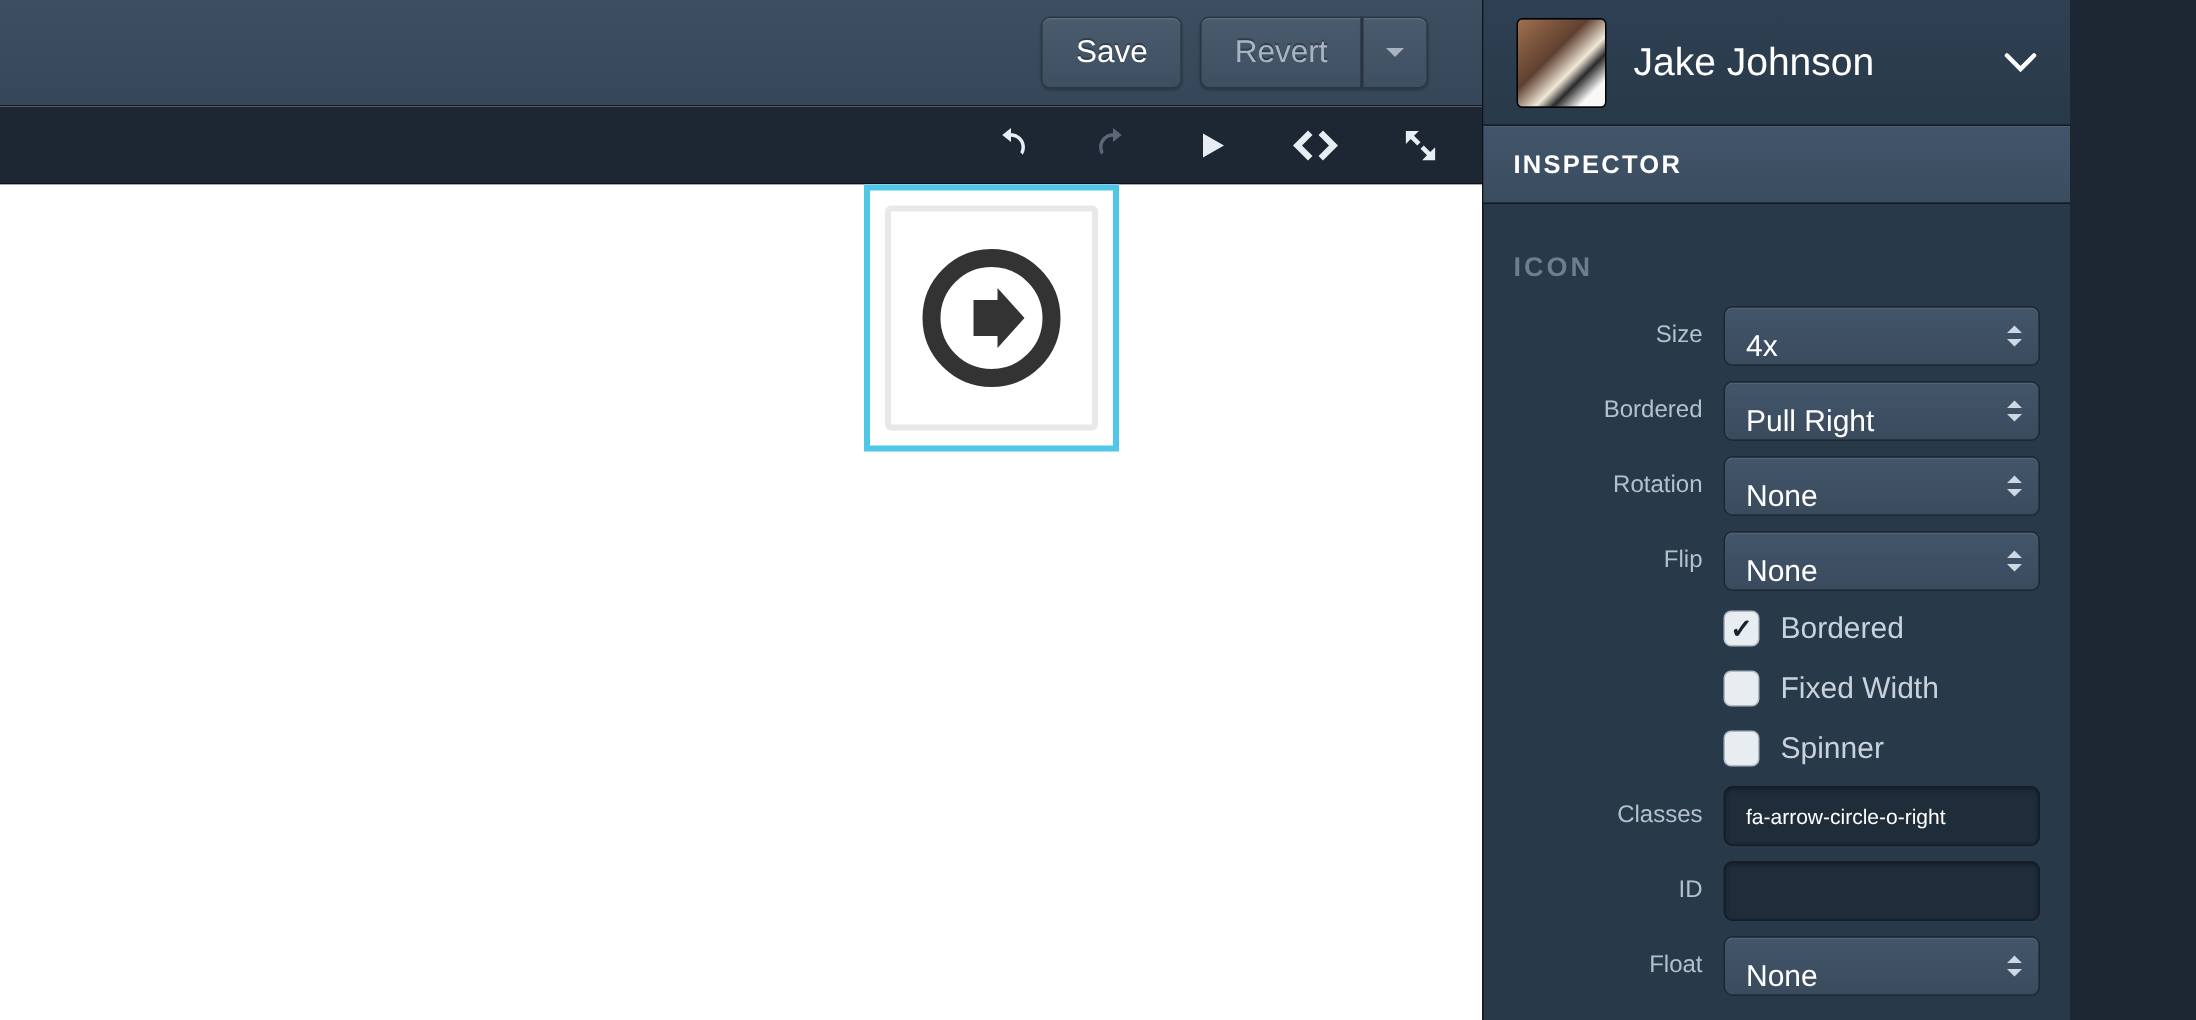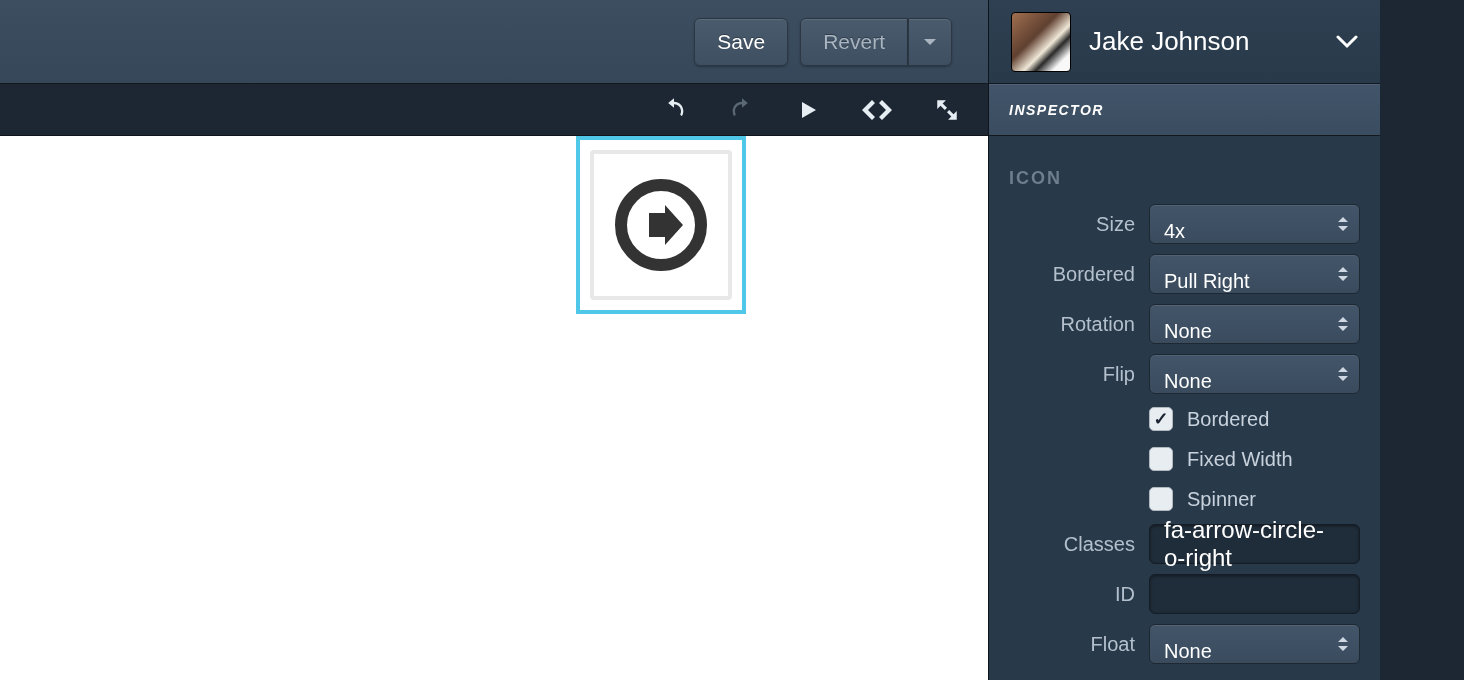--- a/index.html
+++ b/index.html
@@ -13,21 +13,21 @@
     display: flex;
   }
   .main-area {
     width: 988px;
     height: 100%;
     display: flex;
     flex-direction: column;
     background: #fff;
   }
   .top-bar {
-    height: 84px;
+    height: 71px;
     background: #394a5c;
     background: linear-gradient(#3d4e60, #364759);
     display: flex;
     justify-content: flex-end;
     align-items: center;
     padding-right: 36px;
     gap: 12px;
     border-bottom: 1px solid #14191f;
     padding-left: 25px;
   }
@@ -139,43 +139,42 @@
   .user-caret svg { display:block; }
   .inspector-header {
     height: 52px;
     background: linear-gradient(#415469, #3a4d60);
     border-top: 1px solid #4e6176;
     border-bottom: 1px solid #14191f;
     display: flex;
     align-items: center;
     padding: 0 20px;
     color: #fff;
-    font-size: 14px;
+    font-size: 17px;
     font-weight: 700;
     letter-spacing: 1.5px;
-    font-style: italic;
   }
   .section-label {
     color: #6e7e8f;
     font-size: 18px;
     font-weight: 600;
     letter-spacing: 2px;
     padding: 32px 20px 10px 20px;
   }
   .form-row {
     display: flex;
     align-items: center;
     padding: 5px 20px;
     gap: 14px;
   }
   .form-label {
     width: 126px;
     text-align: right;
     color: #b4c0cc;
-    font-size: 20px;
+    font-size: 16px;
     flex-shrink: 0;
   }
   .select {
     flex: 1;
     height: 40px;
     background: linear-gradient(#435569, #3a4b5e);
     border: 1px solid #1e2832;
     border-radius: 6px;
     color: #fff;
     font-size: 20px;
@@ -192,21 +191,21 @@
     top: 50%;
     transform: translateY(-50%);
   }
   .input {
     flex: 1;
     height: 40px;
     background: #1f2c39;
     border: 1px solid #141c25;
     border-radius: 6px;
     color: #fff;
-    font-size: 24px;
+    font-size: 14px;
     padding: 0 14px;
     display: flex;
     align-items: center;
     box-shadow: inset 0 1px 3px rgba(0,0,0,0.4);
   }
   .check-row {
     display: flex;
     align-items: center;
     padding: 8px 20px 8px 160px;
     gap: 14px;

